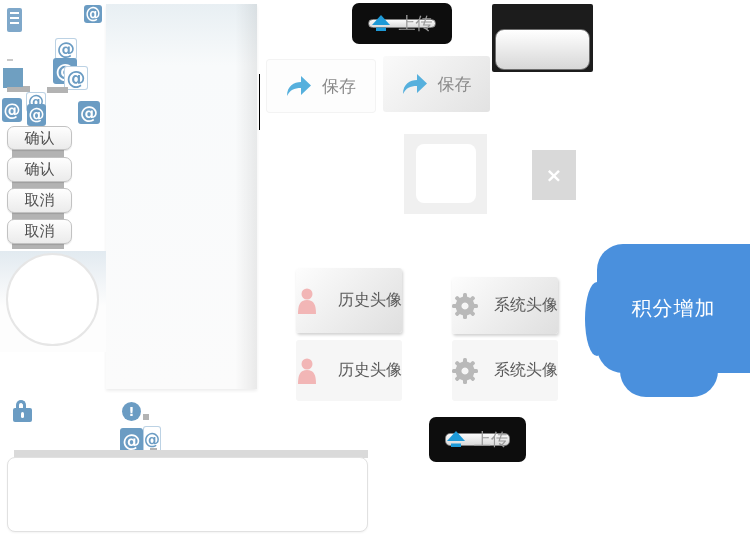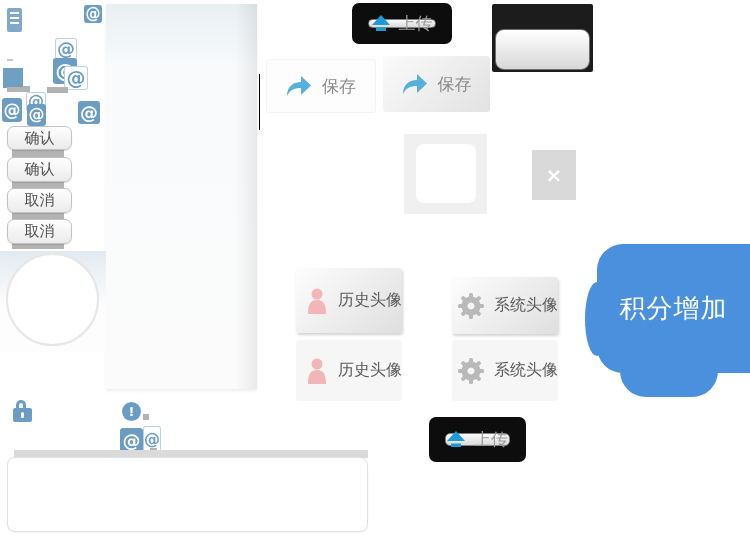--- a/index.html
+++ b/index.html
@@ -34,21 +34,21 @@
     background:linear-gradient(#fbfbfb,#dadada);border:1px solid #808080;border-radius:5px;
     color:#9a9a9a;font-size:17px;box-sizing:border-box;}
 
   
   .save-card{position:absolute;display:flex;align-items:center;justify-content:center;gap:10px;
     color:#8a8a8a;font-size:17px;border-radius:3px;}
   .save-a{background:#fdfdfd;box-shadow:0 0 0 1px #f3f3f3;}
   .save-b{background:linear-gradient(135deg,#fafafa,#e2e2e2);}
 
   
-  .avatar-btn{position:absolute;display:flex;align-items:center;justify-content:flex-end;gap:10px;
+  .avatar-btn{position:absolute;display:flex;align-items:center;justify-content:space-between;gap:10px;
     color:#5a5a5a;font-size:16px;border-radius:3px;}
   .av-dark{background:linear-gradient(135deg,#fdfdfd,#dfdfdf);box-shadow:1px 2px 3px rgba(0,0,0,.18);}
   .av-light{background:#f6f6f6;}
 
   
   .panel{position:absolute;background:linear-gradient(180deg,#e8eff3 0%,#f8fafb 16%,#fbfbfb 100%);
     box-shadow:0 2px 3px rgba(0,0,0,.07);}
   .panel-shade{position:absolute;top:0;right:0;bottom:0;width:22px;
     background:linear-gradient(90deg,rgba(0,0,0,0),rgba(0,0,0,.07));}
 
@@ -64,21 +64,21 @@
   
   .frame-sq{position:absolute;background:#f0f0f0;}
   .frame-sq .inner{position:absolute;left:12px;top:10px;width:60px;height:59px;background:#fff;border-radius:8px;}
 
   
   .close-box{position:absolute;background:#d9d9d9;display:flex;align-items:center;justify-content:center;
     color:#fff;font-size:20px;font-weight:700;}
 
   
   .bubble-body{position:absolute;display:flex;align-items:center;justify-content:center;
-    color:#fff;font-size:26px;letter-spacing:1px;}
+    color:#fff;font-size:20px;letter-spacing:1px;}
   .bubble-part{position:absolute;}
 
   
   .lock{position:absolute;}
   .lock .shackle{position:absolute;left:3px;top:0;width:10px;height:10px;border:3px solid #6b9cc3;
     border-bottom:none;border-radius:8px 8px 0 0;box-sizing:border-box;}
   .lock .body{position:absolute;left:0;top:8px;width:19px;height:14px;background:#6b9cc3;border-radius:2px;}
   .lock .keyhole{position:absolute;left:8px;top:12px;width:3px;height:6px;background:#fff;border-radius:2px;}
 
   

